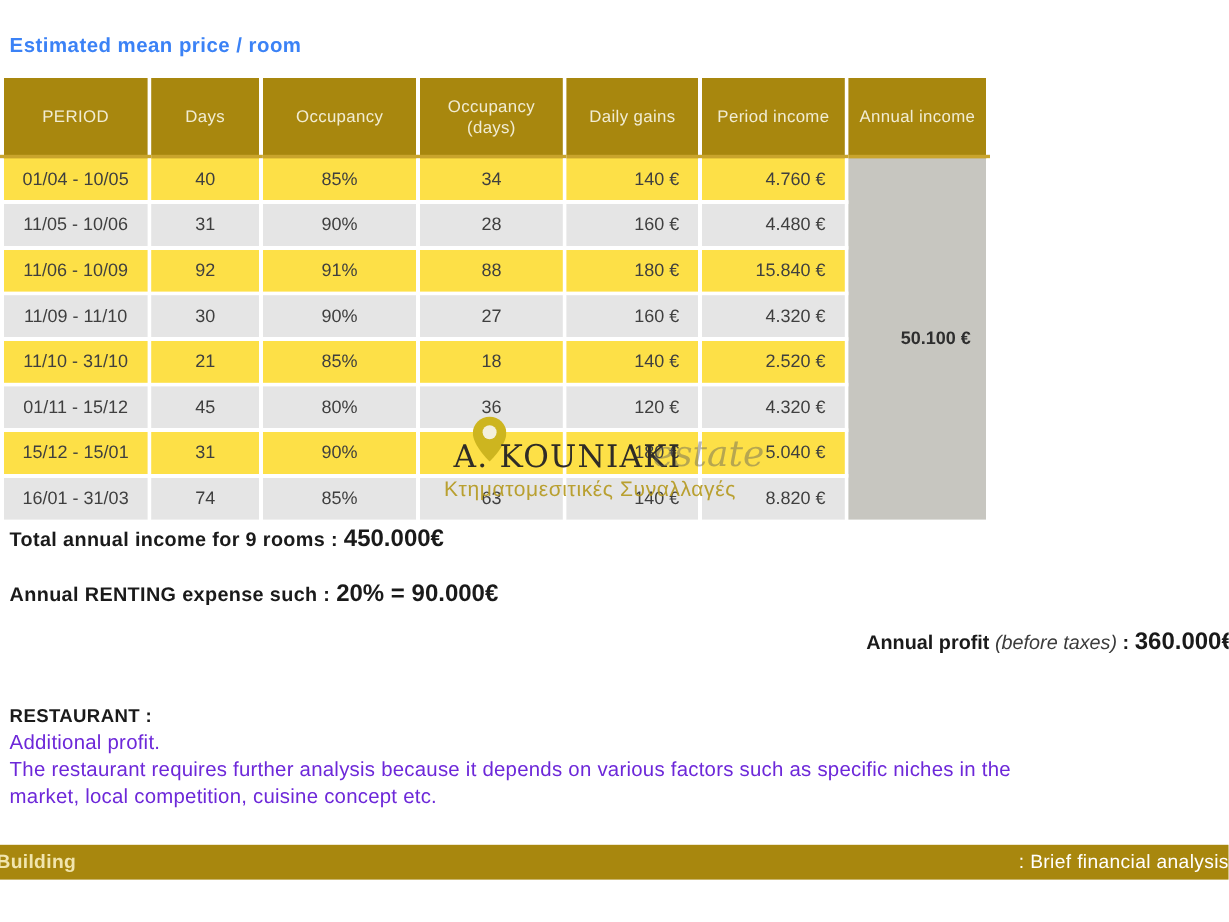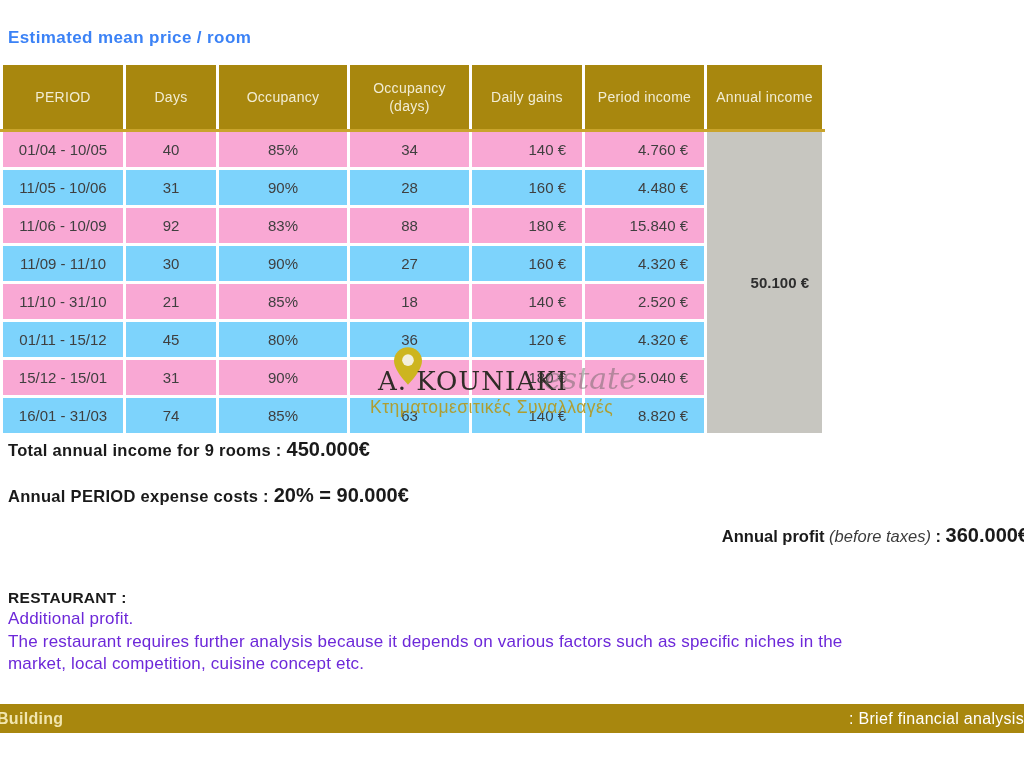--- a/index.html
+++ b/index.html
@@ -17,22 +17,22 @@
     position:absolute; left:0; top:62px; width:822px;
     border-collapse:collapse; table-layout:fixed;
     font-size:15px; color:#3f3f3f;
   }
   table.price th, table.price td { border:3px solid #fff; overflow:hidden; }
   table.price th {
     background:#A8870E; color:#F1ECD3; font-weight:400; font-size:14px;
     height:60px; line-height:18px; text-align:center; padding:2px 3px;
     border-bottom-color:#C9A42C; letter-spacing:.3px;
   }
-  table.price td { height:35px; text-align:center; background:#f9a8d4; padding:0 4px; }
-  table.price tr.lt td { background:#7dd3fc; }
+  table.price td { height:35px; text-align:center; background:#fde047; padding:0 4px; }
+  table.price tr.lt td { background:#e5e5e5; }
   table.price td.money { text-align:right; padding-right:16px; }
   table.price td.annual {
     background:#C7C6C0; text-align:right; padding-right:13px;
     font-weight:bold; font-size:15px; color:#2e2e2e; vertical-align:middle;margin-top:16px;
   }
   
   .wm { position:absolute; left:368px; top:346px; width:310px; height:82px; z-index:5; pointer-events:none; }
   .wm .pin { position:absolute; left:26px; top:0px; width:28px; height:40px; }
   .wm .name {
     position:absolute; left:10px; top:20px; white-space:nowrap;
@@ -107,21 +107,21 @@
         <td>11/05 - 10/06</td>
         <td>31</td>
         <td>90%</td>
         <td>28</td>
         <td class="money">160 €</td>
         <td class="money">4.480 €</td>
       </tr>
       <tr>
         <td>11/06 - 10/09</td>
         <td>92</td>
-        <td>83%</td>
+        <td>91%</td>
         <td>88</td>
         <td class="money">180 €</td>
         <td class="money">15.840 €</td>
       </tr>
       <tr class="lt">
         <td>11/09 - 11/10</td>
         <td>30</td>
         <td>90%</td>
         <td>27</td>
         <td class="money">160 €</td>
@@ -169,21 +169,21 @@
     </svg>
     <span class="name">A. KOUNIAKI</span>
     <span class="estate">estate</span>
     <span class="greek">Κτηματομεσιτικές Συναλλαγές</span>
   </div>
 
   <div class="sumline" style="top:438px;">
     <span class="lbl">Total annual income for 9 rooms : </span><span class="val">450.000€</span>
   </div>
   <div class="sumline" style="top:484px;">
-    <span class="lbl">Annual PERIOD expense costs : </span><span class="val">20% = 90.000€</span>
+    <span class="lbl">Annual RENTING expense such : </span><span class="val">20% = 90.000€</span>
   </div>
   <div class="profit">
     <span class="b">Annual profit</span><span class="i"> (before taxes)</span><span class="b"> : </span><span class="val">360.000€</span>
   </div>
 
   <div class="rest-head">RESTAURANT :</div>
   <div class="rest-par">
     <div>Additional profit.</div>
     <div>The restaurant requires further analysis because it depends on various factors such as specific niches in the</div>
     <div>market, local competition, cuisine concept etc.</div>

